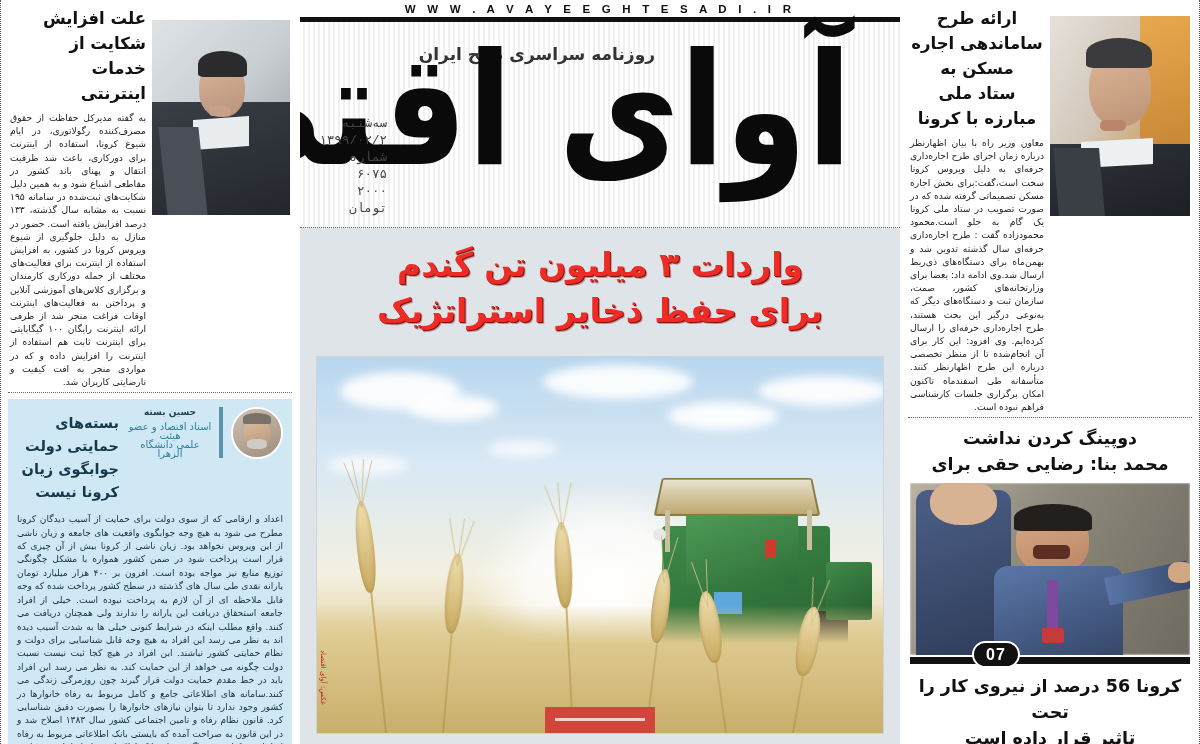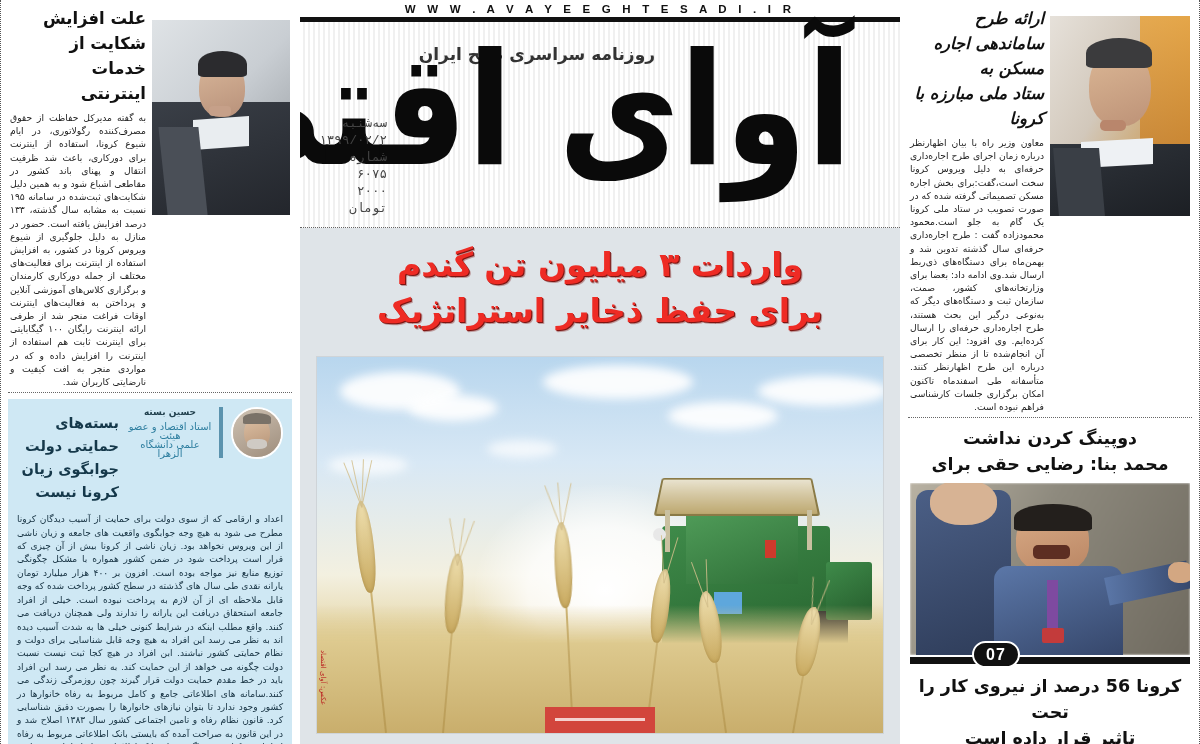--- a/index.html
+++ b/index.html
@@ -341,21 +341,21 @@
       </div>
     </div>
   </div>
 
   <div class="col-left">
     <div class="vrule-right"></div>
 
     <div class="art-block" style="padding-top:6px;">
       <div style="display:flex; gap:6px; flex-direction:row-reverse;">
         <div style="flex:1;">
-          <div class="art-title small" style="text-align:right;font-style:italic;">
+          <div class="art-title small" style="text-align:center;">
             <div>ارائه طرح ساماندهی اجاره مسکن به</div>
             <div>ستاد ملی مبارزه با کرونا</div>
           </div>
           <div class="art-body" style="font-size:9.2px; line-height:13.2px;">معاون وزیر راه با بیان اظهارنظر درباره زمان اجرای طرح اجاره‌داری حرفه‌ای به دلیل ویروس کرونا سخت است،گفت:برای بخش اجاره مسکن تصمیماتی گرفته شده که در صورت تصویب در ستاد ملی کرونا یک گام به جلو است.محمود محمودزاده گفت : طرح اجاره‌داری حرفه‌ای سال گذشته تدوین شد و بهمن‌ماه برای دستگاه‌های ذی‌ربط ارسال شد.وی ادامه داد: بعضا برای وزارتخانه‌های کشور، صمت، سازمان ثبت و دستگاه‌های دیگر که به‌نوعی درگیر این بحث هستند، طرح اجاره‌داری حرفه‌ای را ارسال کرده‌ایم. وی افزود: این کار برای آن انجام‌شده تا از منظر تخصصی درباره این طرح اظهارنظر کنند. متأسفانه طی اسفندماه تاکنون امکان برگزاری جلسات کارشناسی فراهم نبوده است.</div>
         </div>
         <div style="width:140px; flex:none;">
           <div class="photo-box" style="height:200px; margin-top:10px;">
             <div class="ph">
               <div class="pf-bg" style="background:linear-gradient(120deg,#e6e1da 0%,#d2c8bb 40%,#c98f3a 88%);"></div>
               <div style="position:absolute; right:0; top:0; width:36%; height:100%;

